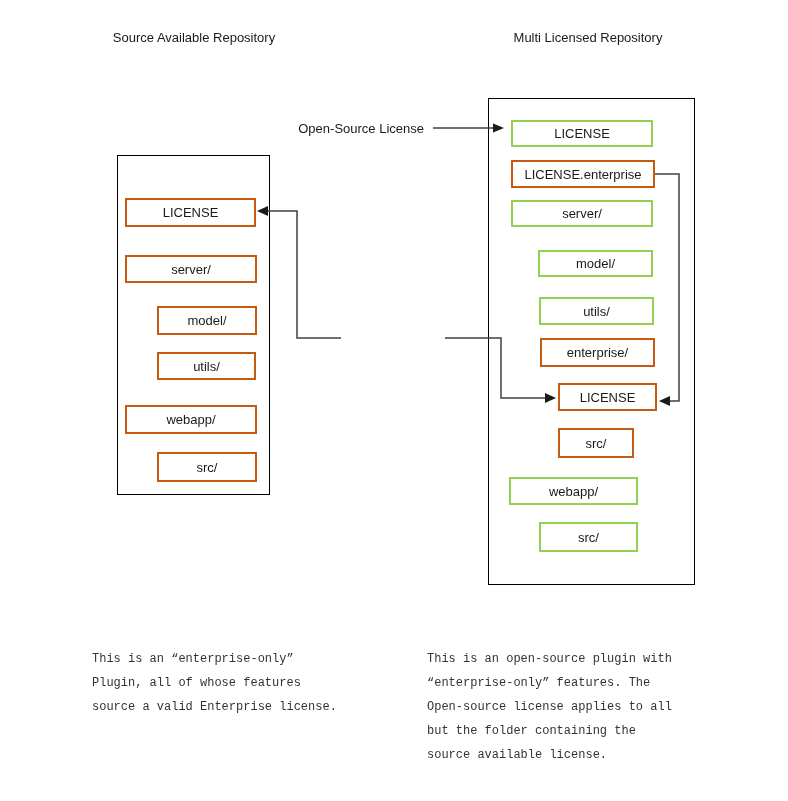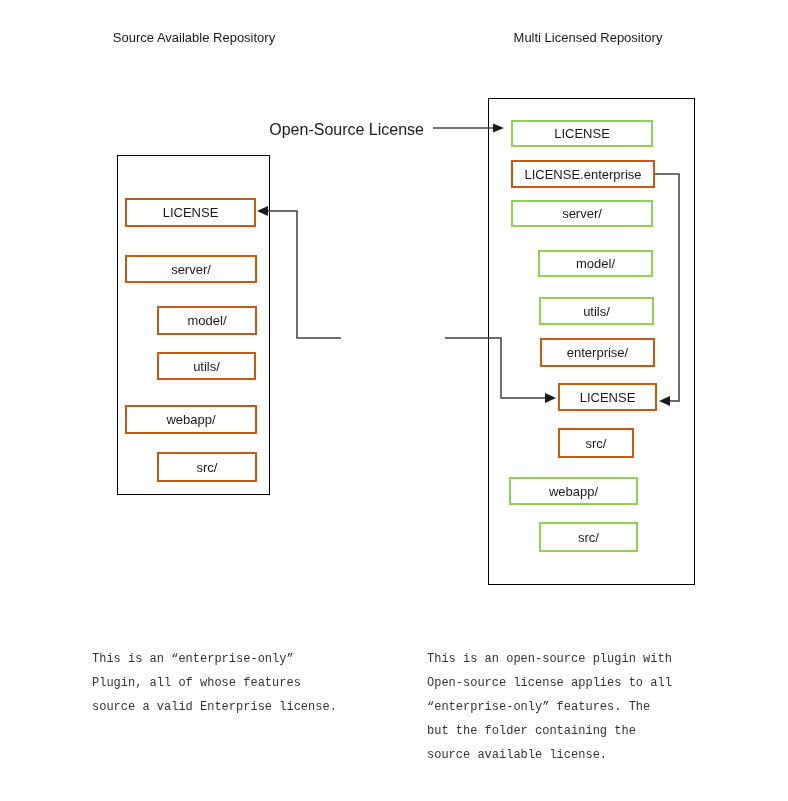--- a/index.html
+++ b/index.html
@@ -41,21 +41,21 @@
   }
   #connectors {
     position: absolute;
     left: 0; top: 0;
     pointer-events: none;
   }
   .conn { stroke: #404040; stroke-width: 1.5; fill: none; }
   .arrowhead { fill: #1a1a1a; stroke: none; }
   .arrow-label {
     position: absolute;
-    font-size: 16px;
+    font-size: 13px;
     color: #1a1a1a;
   }
   #label-opensource {
     left: 224px; top: 121px;
     width: 200px;
     text-align: right;
   }
   #label-sourceavailable {
     left: 289px; top: 325px;
     width: 200px;
@@ -123,19 +123,19 @@
   <div class="arrow-label" id="label-opensource">Open-Source License</div>
 
 
   <div class="note" id="note-left">
       <div>This is an “enterprise-only”</div>
       <div>Plugin, all of whose features</div>
       <div>source a valid Enterprise license.</div>
     </div>
   <div class="note" id="note-right">
       <div>This is an open-source plugin with</div>
+      <div>“enterprise-only” features. The</div>
       <div>Open-source license applies to all</div>
-      <div>“enterprise-only” features. The</div>
       <div>but the folder containing the</div>
       <div>source available license.</div>
     </div>
 
 </div>
 
 </body></html>

